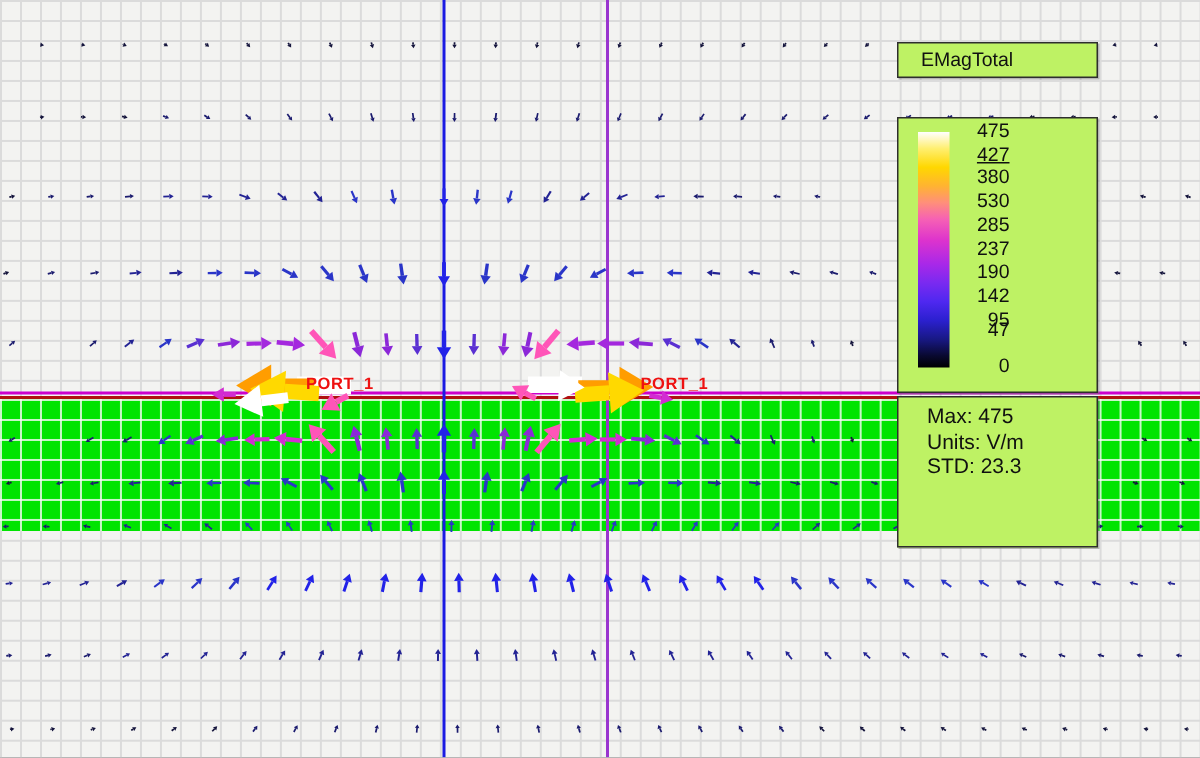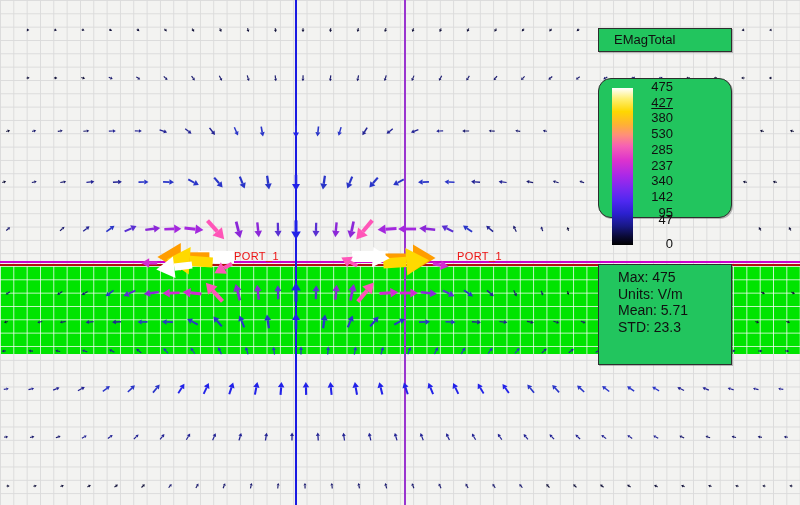--- a/index.html
+++ b/index.html
@@ -12,29 +12,29 @@
   .substrate{position:absolute;left:0;width:800px;top:266px;height:88px;background:#00e400;
         background-image:linear-gradient(to right,rgba(250,250,250,.8) 1px,transparent 1px),
                          linear-gradient(to bottom,rgba(250,250,250,.8) 1px,transparent 1px);
         background-size:13.33px 13.33px;}
   .hline,.vline{position:absolute;}
   #hline-top{left:0;width:800px;top:261px;height:2px;}
   #hline-trace{left:0;width:800px;top:264px;height:2px;}
   #vline-center{top:0;height:505px;left:295px;width:2px;}
   #vline-port{top:0;height:505px;left:404px;width:2px;}
   #field-svg{position:absolute;left:0;top:0;pointer-events:none;}
-  .port-label{position:absolute;font-size:11px;font-weight:normal;letter-spacing:.4px;color:#ee1111;margin-left:30px;}
+  .port-label{position:absolute;font-size:11px;font-weight:bold;letter-spacing:.4px;color:#ee1111;}
   #port-label-1{left:204px;top:250px;}
   #port-label-2{left:427px;top:250px;}
-  .lg-box{position:absolute;left:598px;width:134px;background:#22c55e;
+  .lg-box{position:absolute;left:598px;width:134px;background:#bef264;
           border:1px solid #2e2e2e;box-sizing:border-box;color:#101010;
           box-shadow:1px 1px 0 rgba(120,120,120,.5);}
   #lg-title{top:28px;height:24px;font-size:13px;line-height:22px;padding-left:15px;}
   #lg-type{top:52px;height:26px;font-size:13px;line-height:24px;padding-left:13px;}
-  #lg-scale{top:78px;height:140px;border-radius:13px;}
+  #lg-scale{top:78px;height:184px;}
   #lg-stats{top:264px;height:101px;font-size:14px;line-height:16.6px;padding:4px 0 0 19px;}
   #colorbar{position:absolute;left:13px;top:9px;width:21px;height:157px;
         background:linear-gradient(to bottom,#ffffff 0%,#ffef70 7%,#ffd700 15%,
         #ffb332 23%,#ff8f7a 30%,#f661b4 37%,#dd33cd 46%,#a928e8 56%,#7a2af0 64%,
         #4f28f0 72%,#2b20cf 80%,#181884 88%,#090930 95%,#000000 100%);}
   .scale-label{position:absolute;left:40px;width:34px;height:14px;text-align:right;
         font-size:13px;line-height:14px;}
 </style>
 </head>
 <body>
@@ -698,28 +698,27 @@
   </div>
   <div class="lg-box" id="lg-scale">
     <div id="colorbar"></div>
     <div id="scale-labels">
         <div class="scale-label" style="top: 1px;">475</div>
         <div class="scale-label" style="top: 16.7px; text-decoration: underline;">427</div>
         <div class="scale-label" style="top: 32.4px;">380</div>
         <div class="scale-label" style="top: 48.1px;">530</div>
         <div class="scale-label" style="top: 63.8px;">285</div>
         <div class="scale-label" style="top: 79.5px;">237</div>
-        <div class="scale-label" style="top: 95.2px;">340</div>
+        <div class="scale-label" style="top: 95.2px;">190</div>
         <div class="scale-label" style="top: 110.9px;">142</div>
         <div class="scale-label" style="top: 126.6px;">95</div>
         <div class="scale-label" style="top: 134px; text-align: right;">47</div>
         <div class="scale-label" style="top: 158px;">0</div>
       </div>
   </div>
   <div class="lg-box" id="lg-stats">
     <div id="stats-lines">
         <div>Max: 475</div>
         <div>Units: V/m</div>
-        <div>Mean: 5.71</div>
         <div>STD: 23.3</div>
       </div>
   </div>
 </div>
 
 </body></html>

